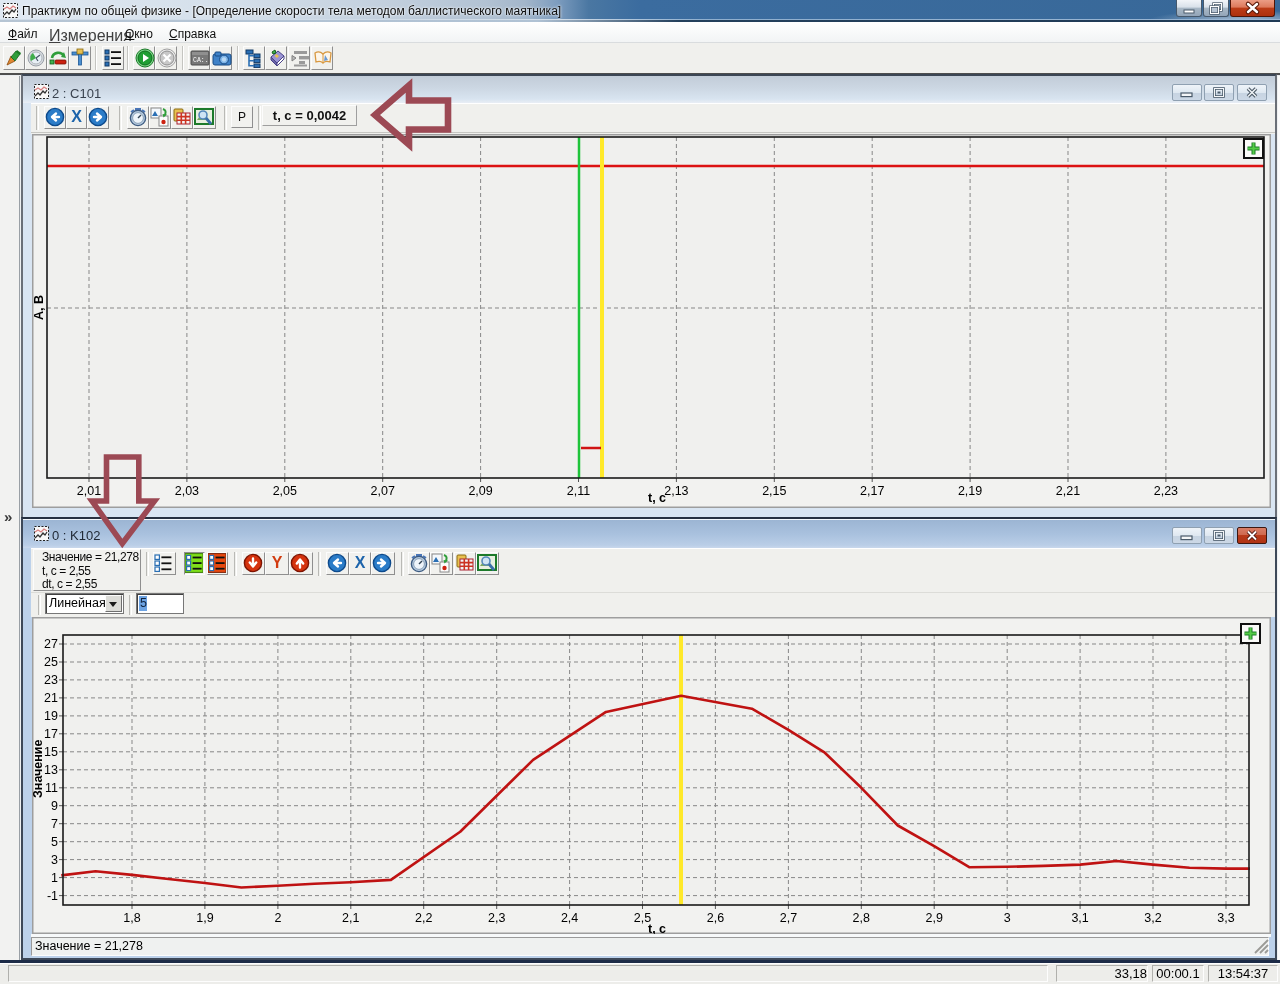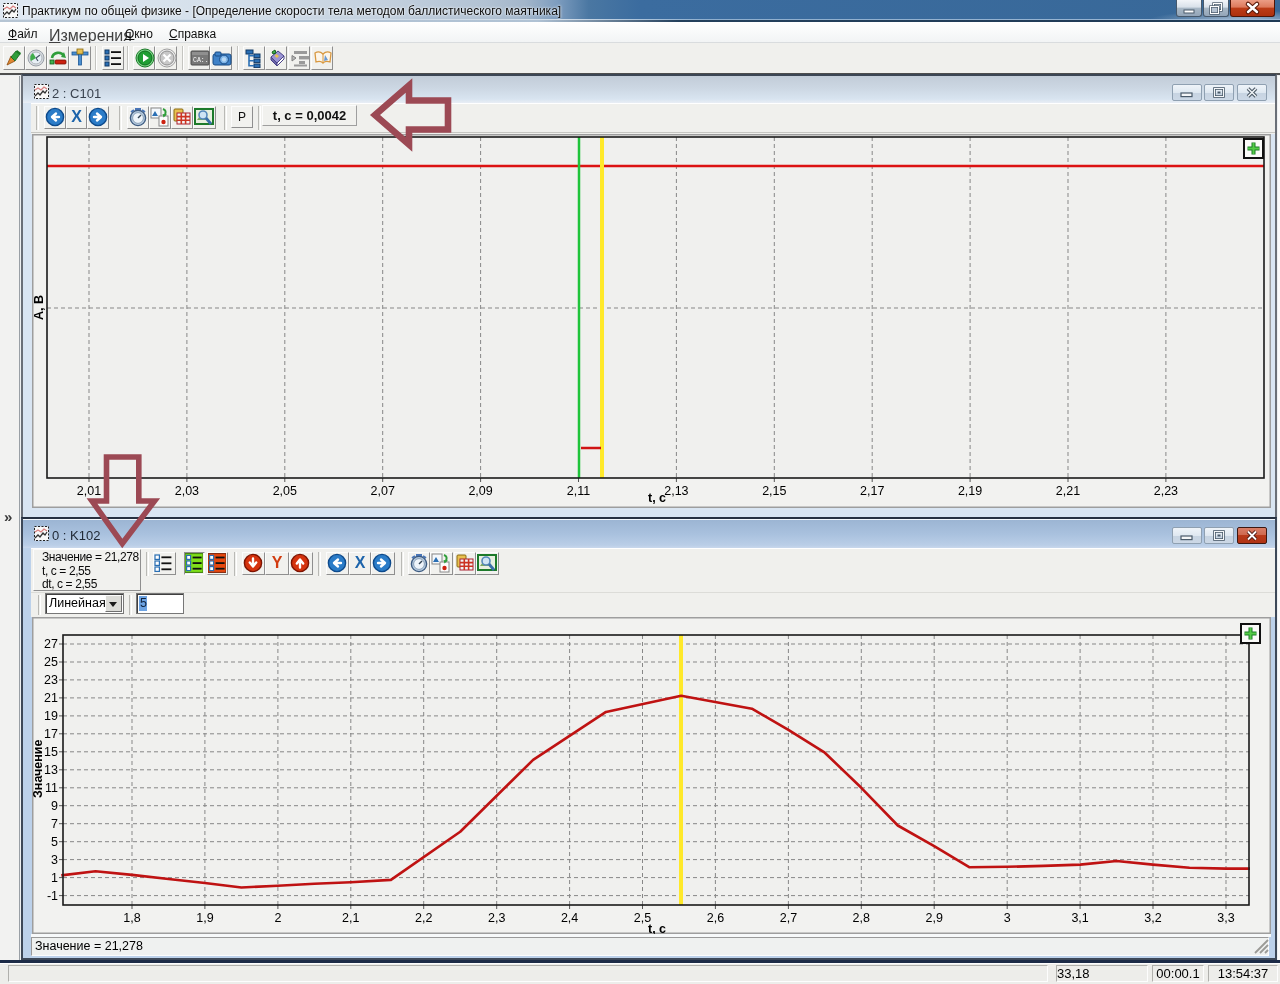--- a/index.html
+++ b/index.html
@@ -498,18 +498,18 @@
     </g>
   </svg>
 <div class="ab" style="left:31px;top:934px;width:1240px;height:3px;background:#f7f9fa"></div>
 <div class="ab" style="left:31px;top:937px;width:1238px;height:19px;background:#eff1f0;border:1px solid;border-color:#9a9a9a #fcfcfc #fcfcfc #9a9a9a;font-size:12.5px;color:#000;line-height:17px;padding-left:3px">Значение = 21,278</div>
 <svg class="ab" style="left:1254px;top:939px" width="15" height="15">
     <path d="M14 1 L1 14 M14 6 L6 14 M14 11 L11 14" stroke="#9a9a96" stroke-width="1.8"></path>
   </svg>
 <div class="ab" style="left:0;top:960px;width:1280px;height:3px;background:#1c2b47"></div>
 <div class="ab" style="left:0;top:963px;width:1280px;height:21px;background:#ededea;border-top:1px solid #fdfdfd"></div>
 <div class="ab" style="left:8px;top:965px;width:1040px;height:17px;border:1px solid;border-color:#b0b0ac #fdfdfd #fdfdfd #b0b0ac;font-size:13px;color:#000;text-align:center;line-height:15px"></div>
-<div class="ab" style="left:1056px;top:965px;width:92px;height:17px;border:1px solid;border-color:#b0b0ac #fdfdfd #fdfdfd #b0b0ac;font-size:13px;color:#000;text-align:left;line-height:15px">33,18</div>
+<div class="ab" style="left:1056px;top:965px;width:92px;height:17px;border:1px solid;border-color:#b0b0ac #fdfdfd #fdfdfd #b0b0ac;font-size:13px;color:#000;text-align:right;line-height:15px">33,18</div>
 <div class="ab" style="left:1152px;top:965px;width:52px;height:17px;border:1px solid;border-color:#b0b0ac #fdfdfd #fdfdfd #b0b0ac;font-size:13px;color:#000;text-align:center;line-height:15px">00:00.1</div>
 <div class="ab" style="left:1208px;top:965px;width:70px;height:17px;border:1px solid;border-color:#b0b0ac #fdfdfd #fdfdfd #b0b0ac;font-size:13px;color:#000;text-align:center;line-height:15px">13:54:37</div>
 <svg class="ab" style="left:0;top:0;pointer-events:none" width="1280" height="984" viewBox="0 0 1280 984">
 <polygon points="375,115 409,85.5 409,100.5 448,100.5 448,129.5 409,129.5 409,144.5" fill="none" stroke="#9c4954" stroke-width="6.6"></polygon>
 <polygon points="122.3,543.5 154.5,501 138.8,501 138.8,457 106.5,457 106.5,501 92,501" fill="none" stroke="#9c4954" stroke-width="5.6"></polygon>
 </svg>
 </body></html>

